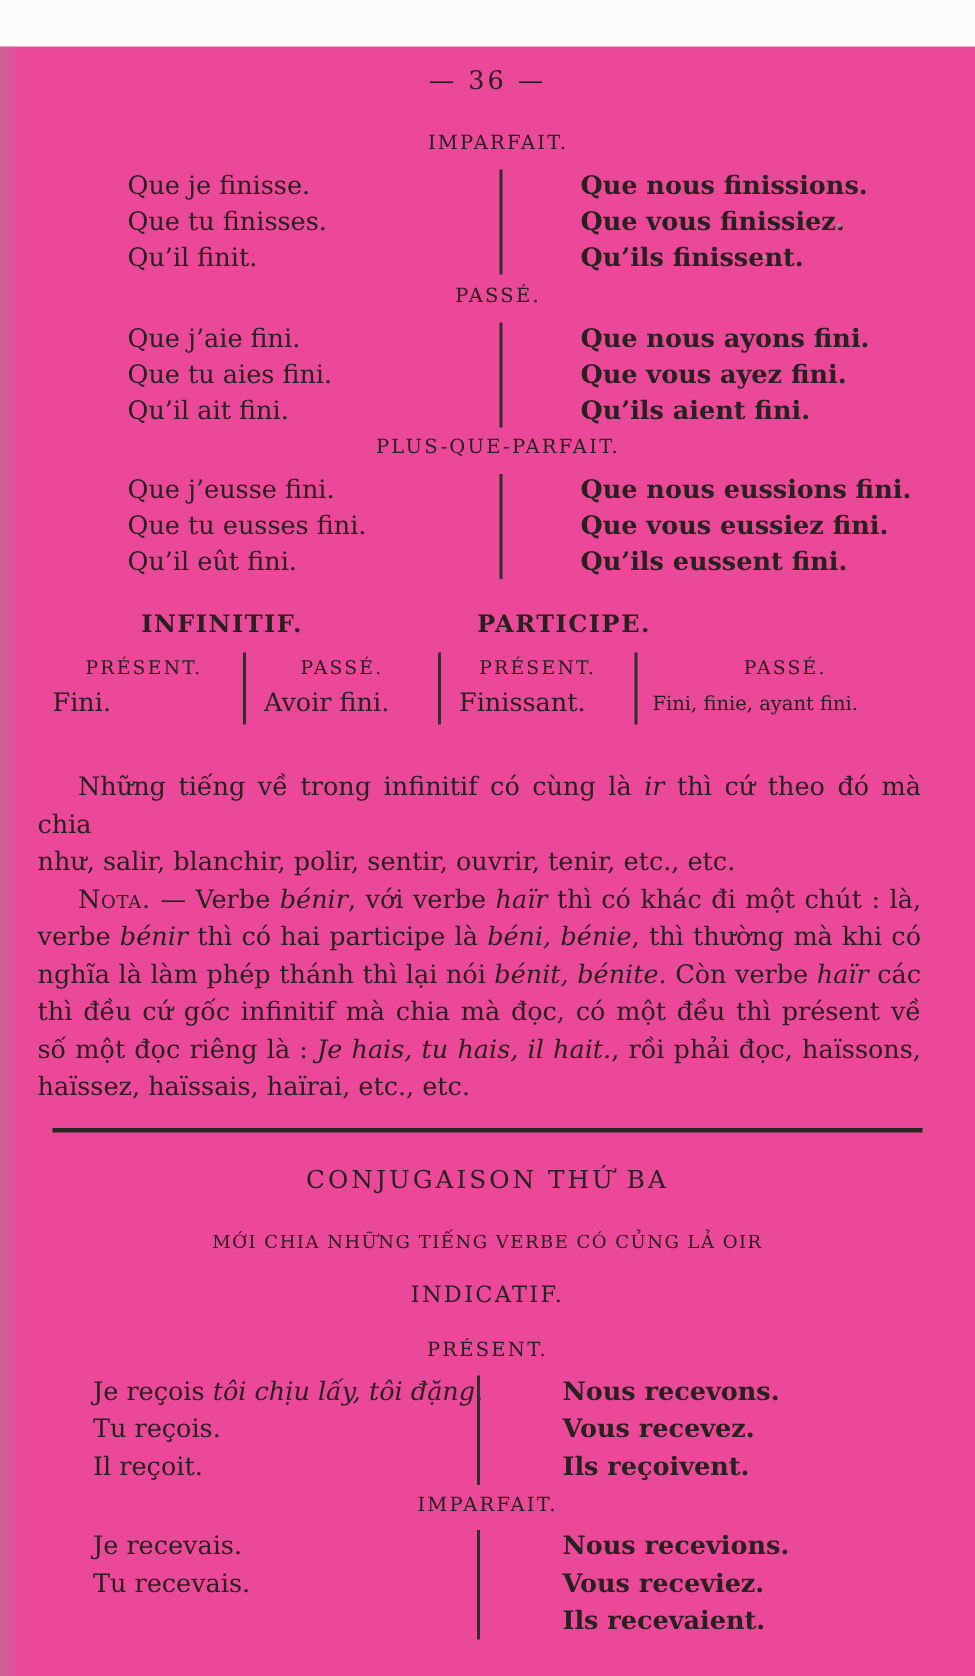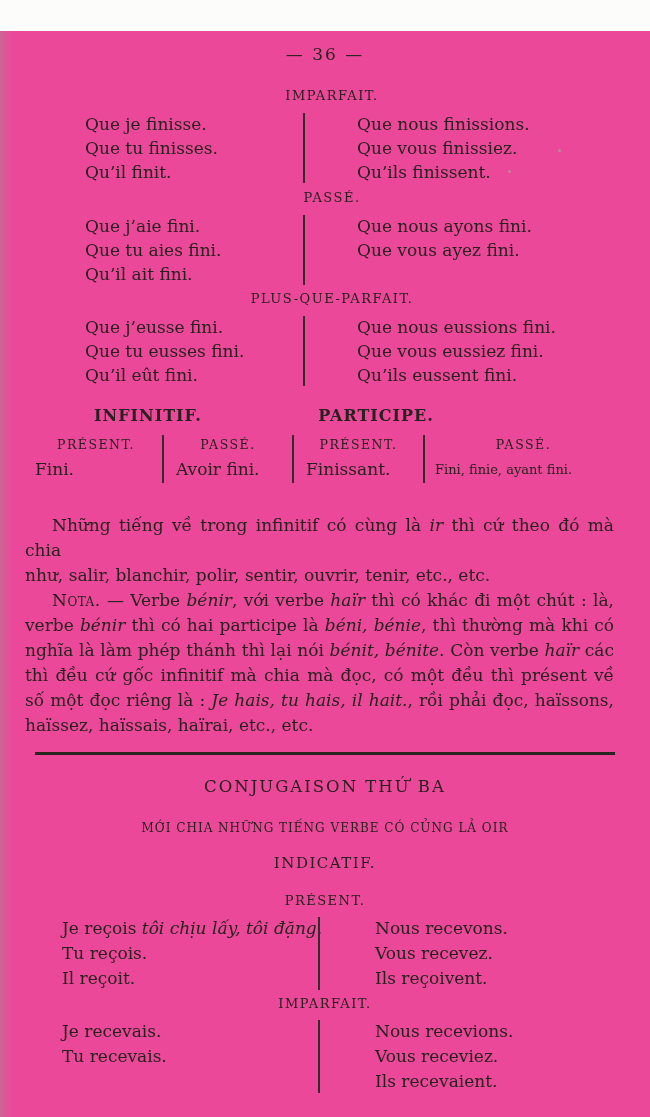--- a/index.html
+++ b/index.html
@@ -18,22 +18,22 @@
 
   .page-number{text-align:center;padding-top:13px;font-size:17px;letter-spacing:2px;}
 
   .tense{text-align:center;font-size:13px;letter-spacing:1.5px;font-weight:normal;margin:0;padding-left:14px;}
   .t-imp1{margin-top:24px;margin-bottom:9px;}
   .t-pas1{margin-top:6px;margin-bottom:9px;}
   .t-pqp{margin-top:5px;margin-bottom:9px;}
 
   .two-col{display:flex;align-items:stretch;}
   .two-col .col{box-sizing:border-box;}
-  .two-col .left{width:303px;padding-left:85px;}
-  .two-col .right{flex:1;padding-left:52px;}
+  .two-col .left{width:333px;padding-left:85px;}
+  .two-col .right{flex:1;padding-left:52px;font-weight:bold;}
   .two-col .vdiv{width:2px;background:#322d29;margin:1px 0;}
   .two-col .line{font-size:17px;line-height:24px;white-space:nowrap;}
 
   .recevoir .left{width:318px;padding-left:62px;}
   .recevoir .right{padding-left:55px;}
   .recevoir .line{line-height:25px;}
 
   .ip-heads{position:relative;height:20px;margin-top:19px;}
   .ip-heads span{position:absolute;transform:translateX(-50%);font-weight:bold;font-size:16px;letter-spacing:1px;white-space:nowrap;}
   .ip-h1{left:148px;}
@@ -101,20 +101,21 @@
     <div class="two-col">
       <div class="col left">
           <div class="line"><span>Que j’aie fini.</span></div>
           <div class="line"><span>Que tu aies fini.</span></div>
           <div class="line"><span>Qu’il ait fini.</span></div>
         </div>
       <div class="vdiv"></div>
       <div class="col right">
           <div class="line"><span>Que nous ayons fini.</span></div>
           <div class="line"><span>Que vous ayez fini.</span></div>
+          <div class="line"><span>Qu’ils aient fini.</span></div>
         </div>
     </div>
   </section>
 
   <section>
     <h3 class="tense t-pqp">PLUS-QUE-PARFAIT.</h3>
     <div class="two-col">
       <div class="col left">
           <div class="line"><span>Que j’eusse fini.</span></div>
           <div class="line"><span>Que tu eusses fini.</span></div>

